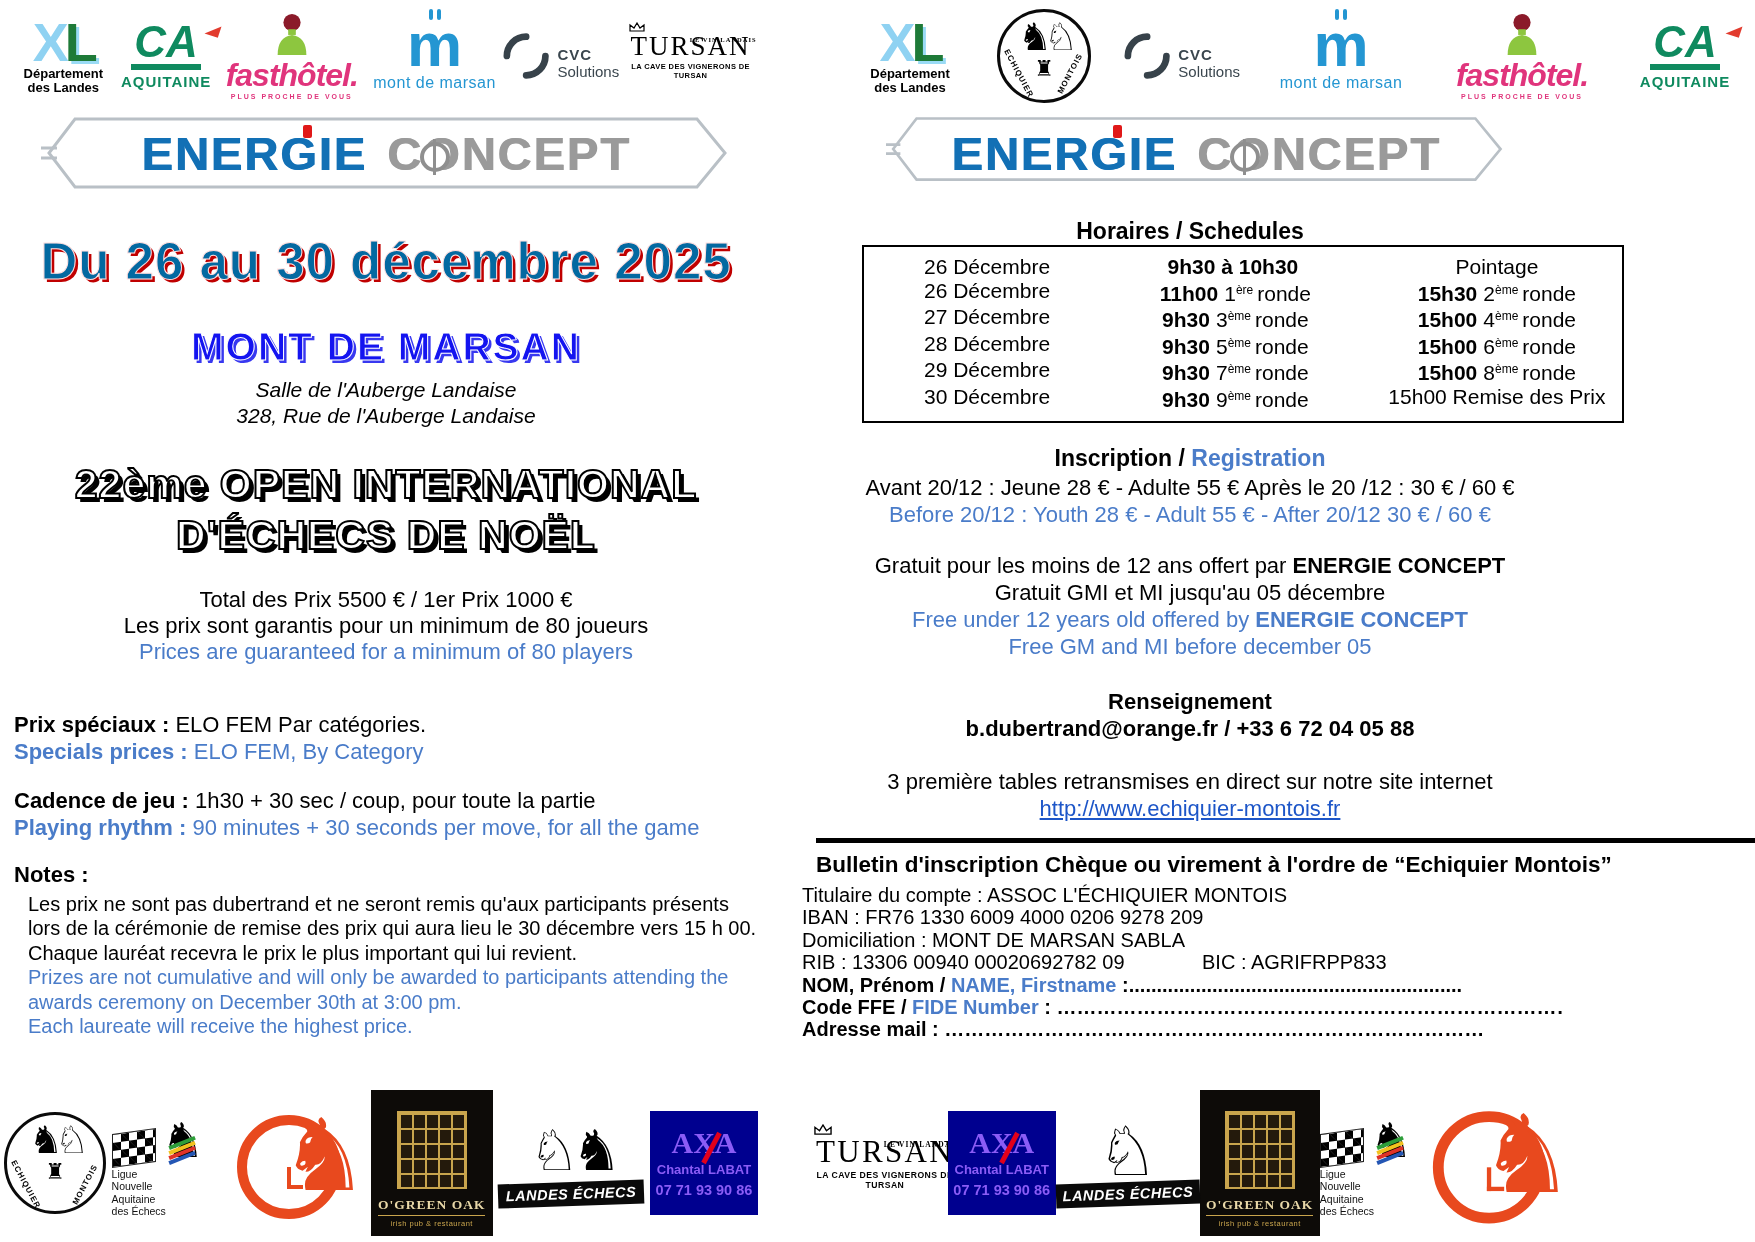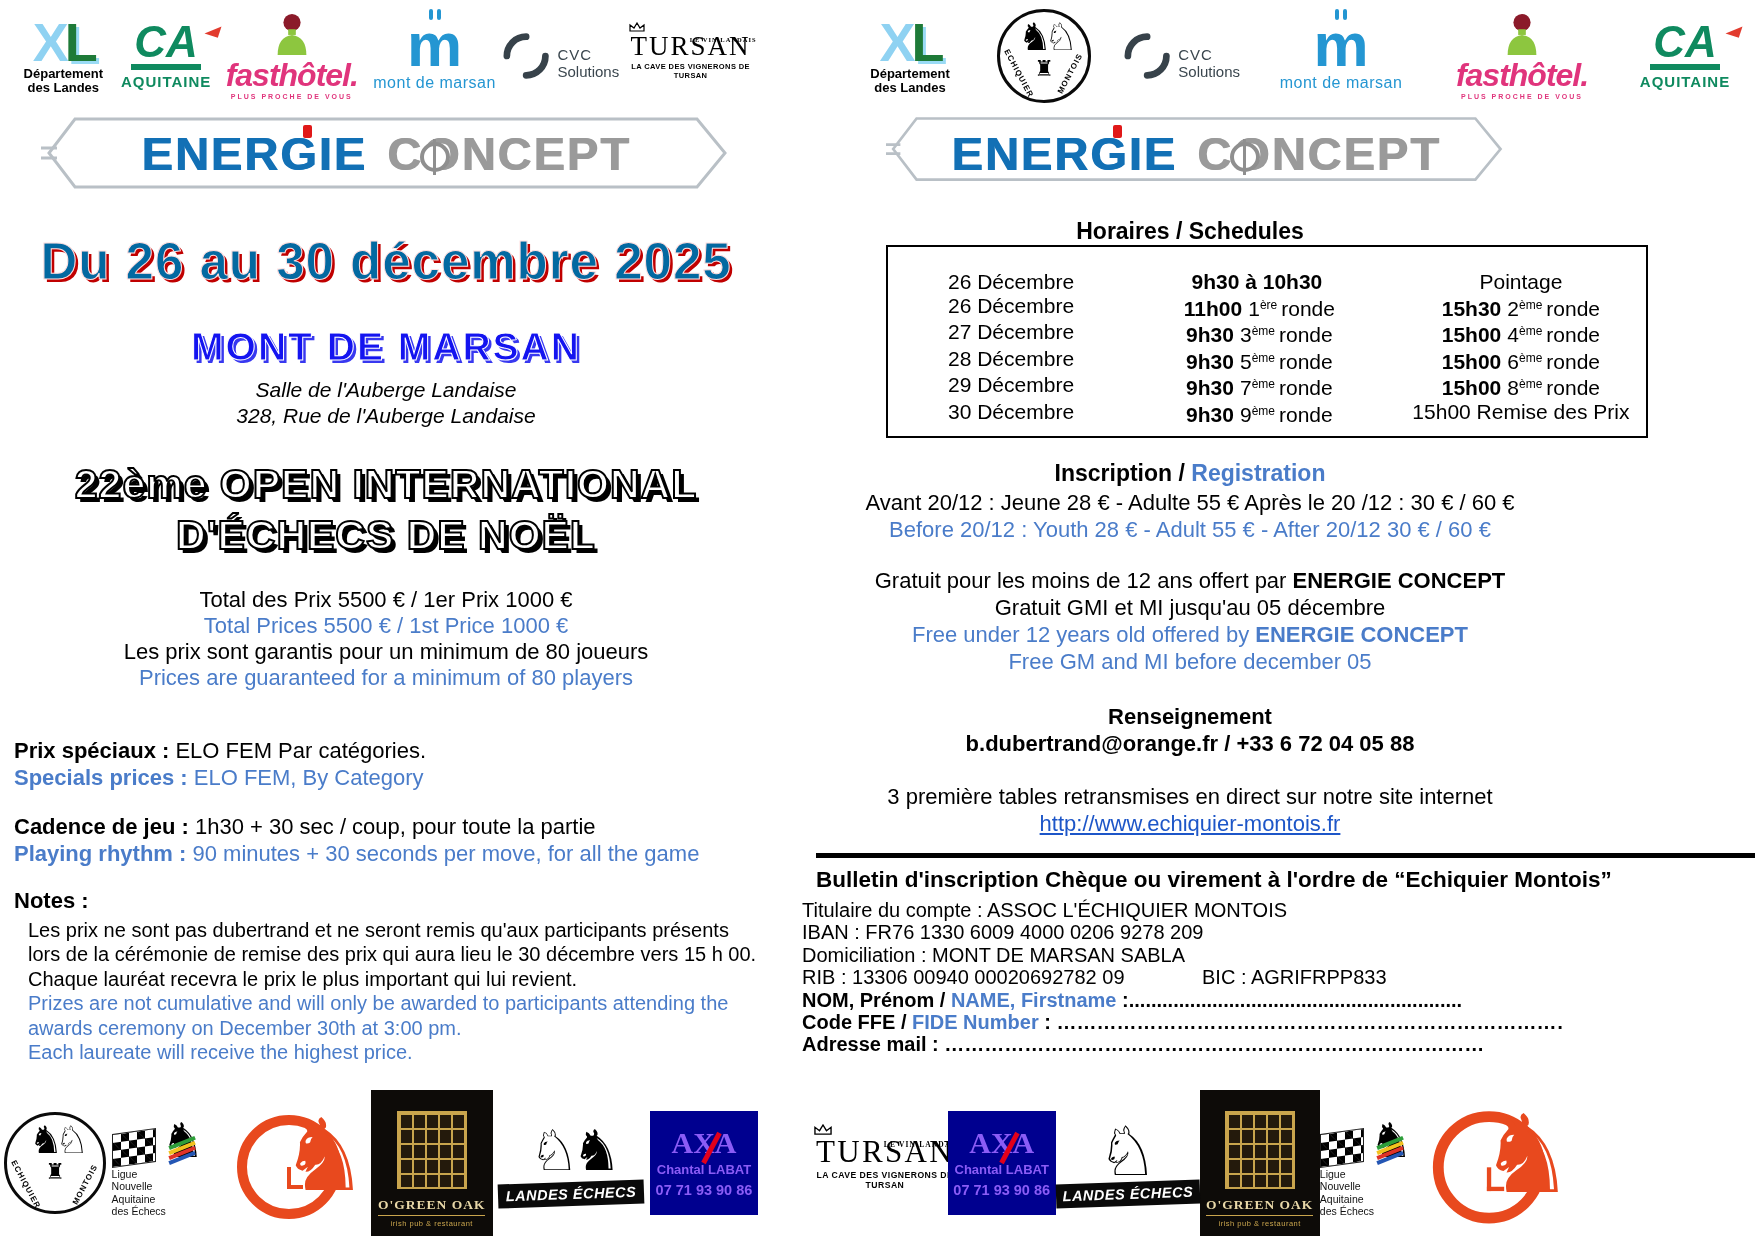--- a/index.html
+++ b/index.html
@@ -35,21 +35,21 @@
   
   .logo-mdm{text-align:center;width:140px;position:relative;}
   .mdm-m{font-size:62px;font-weight:bold;color:#2496d2;line-height:48px;position:relative;display:inline-block;}
   .mdm-marks{position:absolute;top:-12px;left:50%;transform:translateX(-50%);display:flex;gap:4px;}
   .mdm-marks i{display:block;width:4px;height:11px;background:#2496d2;border-radius:2px;}
   .mdm-name{font-size:16px;color:#2496d2;margin-top:4px;letter-spacing:0.5px;}
 
   
   .logo-cvc{display:flex;align-items:flex-end;gap:6px;width:118px;}
   .cvc-text{font-size:15px;color:#3a464e;line-height:17px;padding-bottom:2px;}
-  .cvc-text .l1{font-weight:normal;letter-spacing:1px;}
+  .cvc-text .l1{font-weight:bold;letter-spacing:1px;}
 
   
   .logo-tursan{text-align:center;width:150px;position:relative;}
   .tursan-name{font-family:"Liberation Serif",serif;font-size:27px;letter-spacing:2px;line-height:26px;position:relative;display:inline-block;}
   .tursan-crown{position:absolute;top:-11px;left:-2px;}
   .tursan-tag{position:absolute;top:-6px;right:-6px;font-size:6.5px;letter-spacing:1px;font-weight:bold;}
   .tursan-sub{font-size:7.5px;font-weight:bold;letter-spacing:0.4px;margin-top:3px;}
   .logo-tursan.big{transform:scale(1.15);transform-origin:left center;}
 
   
@@ -136,21 +136,21 @@
   .block-special{margin-top:46px;}
   .block-cadence{margin-top:22px;}
   .block-notes{margin-top:22px;font-size:20px;line-height:24.5px;}
   .notes-label{font-size:22px;font-weight:bold;margin-bottom:4px;}
   .notes-body{padding-left:14px;}
   b.lab{font-weight:bold;}
 
   
   .pr-content{width:800px;}
   .sched-title{margin-top:26px;text-align:center;font-size:23px;font-weight:bold;}
-  .sched-box{margin-left:96px;width:762px;border:2px solid #000;padding:23px 0 10px;font-size:21px;line-height:23.5px;box-sizing:border-box;}
+  .sched-box{margin-left:72px;width:762px;border:2px solid #000;padding:8px 0 10px;font-size:21px;line-height:23.5px;box-sizing:border-box;}
   .srow{display:grid;grid-template-columns:31% 36% 33%;}
   .sc1{padding-left:60px;}
   .sc2,.sc3{text-align:center;}
   .sc2 b,.sc3 b{margin-right:5px;}
   .rnum{margin-left:1px;}
   sup.rs{font-size:12px;vertical-align:7px;letter-spacing:0;}
   .rword{margin-left:4px;}
   .insc-title{margin-top:22px;text-align:center;font-size:23px;font-weight:bold;}
   .insc-lines{text-align:center;font-size:22px;line-height:27px;margin-top:2px;}
   .free-block{margin-top:24px;text-align:center;font-size:22px;line-height:27px;}
@@ -242,21 +242,20 @@
     <div class="venue">
       <div>Salle de l'Auberge Landaise</div>
       <div>328, Rue de l'Auberge Landaise</div>
     </div>
     <h2 class="event-title">
       <div>22ème OPEN INTERNATIONAL</div>
       <div>D'ÉCHECS DE NOËL</div>
     </h2>
     <div class="prizes">
       <div>Total des Prix 5500 € / 1er Prix 1000 €</div>
-      <div class="tblue">Total Prices 5500 € / 1st Price 1000 €</div>
       <div>Les prix sont garantis pour un minimum de 80 joueurs</div>
       <div class="tblue">Prices are guaranteed for a minimum of 80 players</div>
     </div>
     <div class="lblock block-special">
       <div><b class="lab">Prix spéciaux : </b> <span>ELO FEM Par catégories.</span></div>
       <div class="tblue"><b class="lab">Specials prices : </b> <span>ELO FEM, By Category</span></div>
     </div>
     <div class="lblock block-cadence">
       <div><b class="lab">Cadence de jeu : </b> <span>1h30 + 30 sec / coup, pour toute la partie</span></div>
       <div class="tblue"><b class="lab">Playing rhythm : </b> <span>90 minutes + 30 seconds per move, for all the game</span></div>

